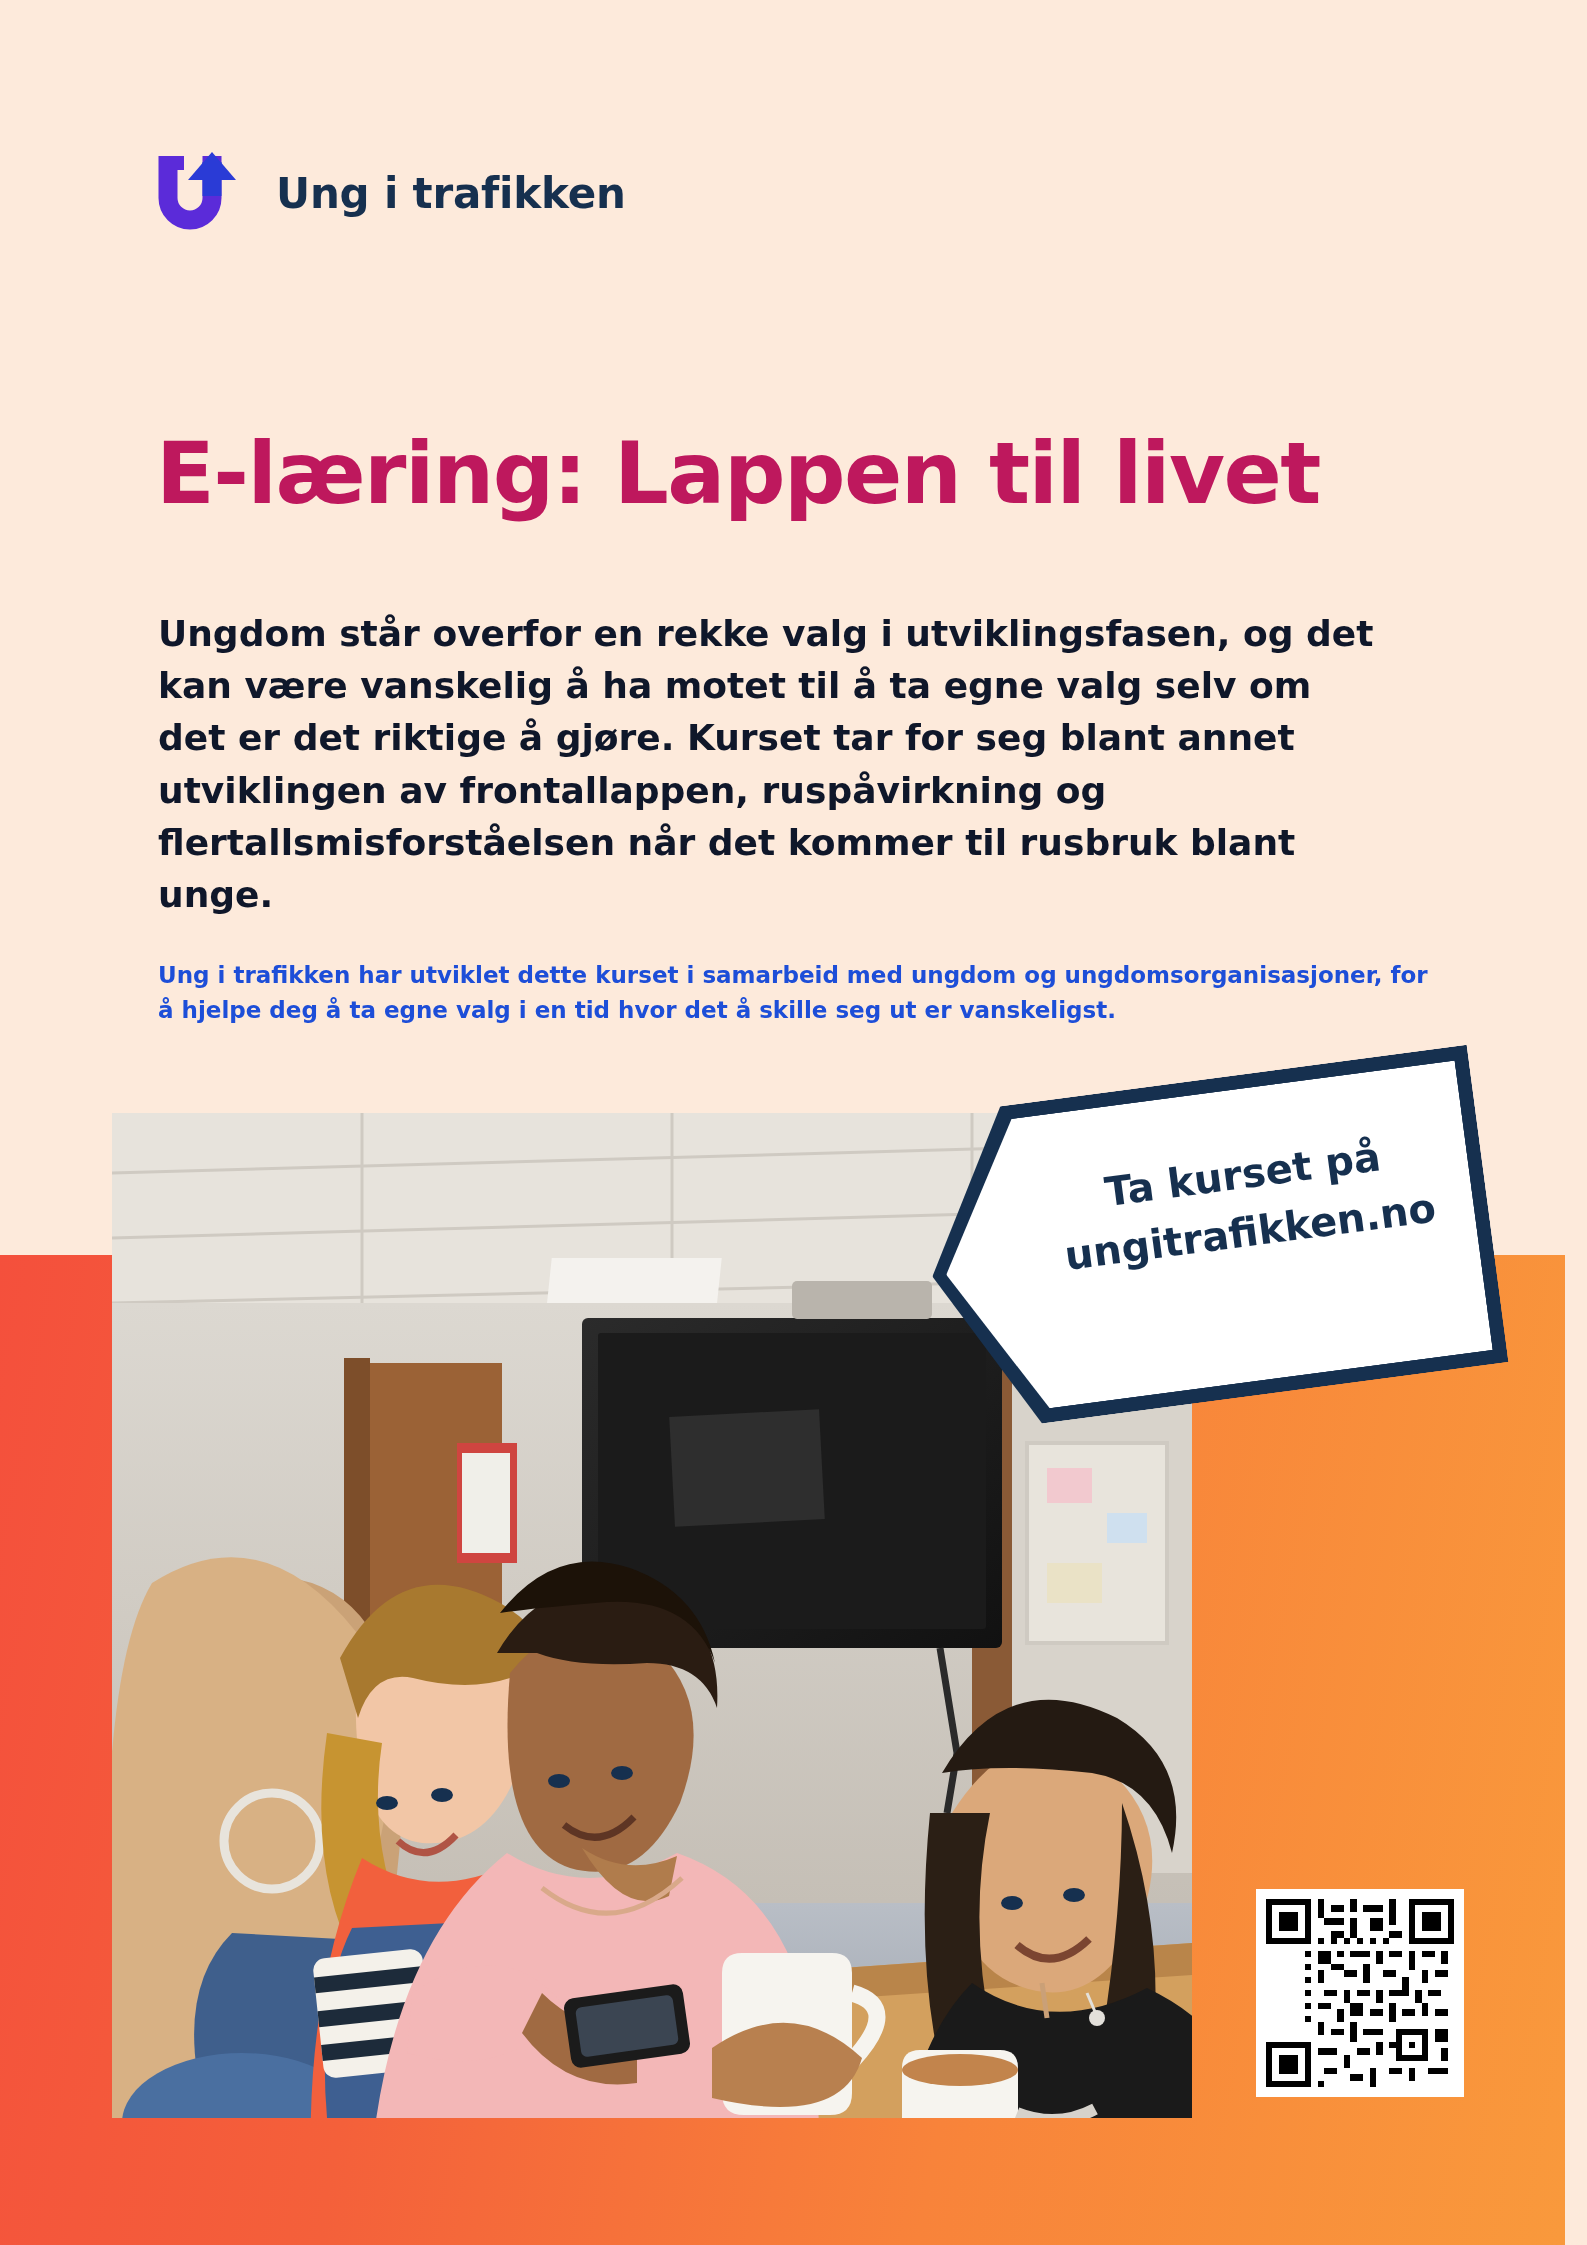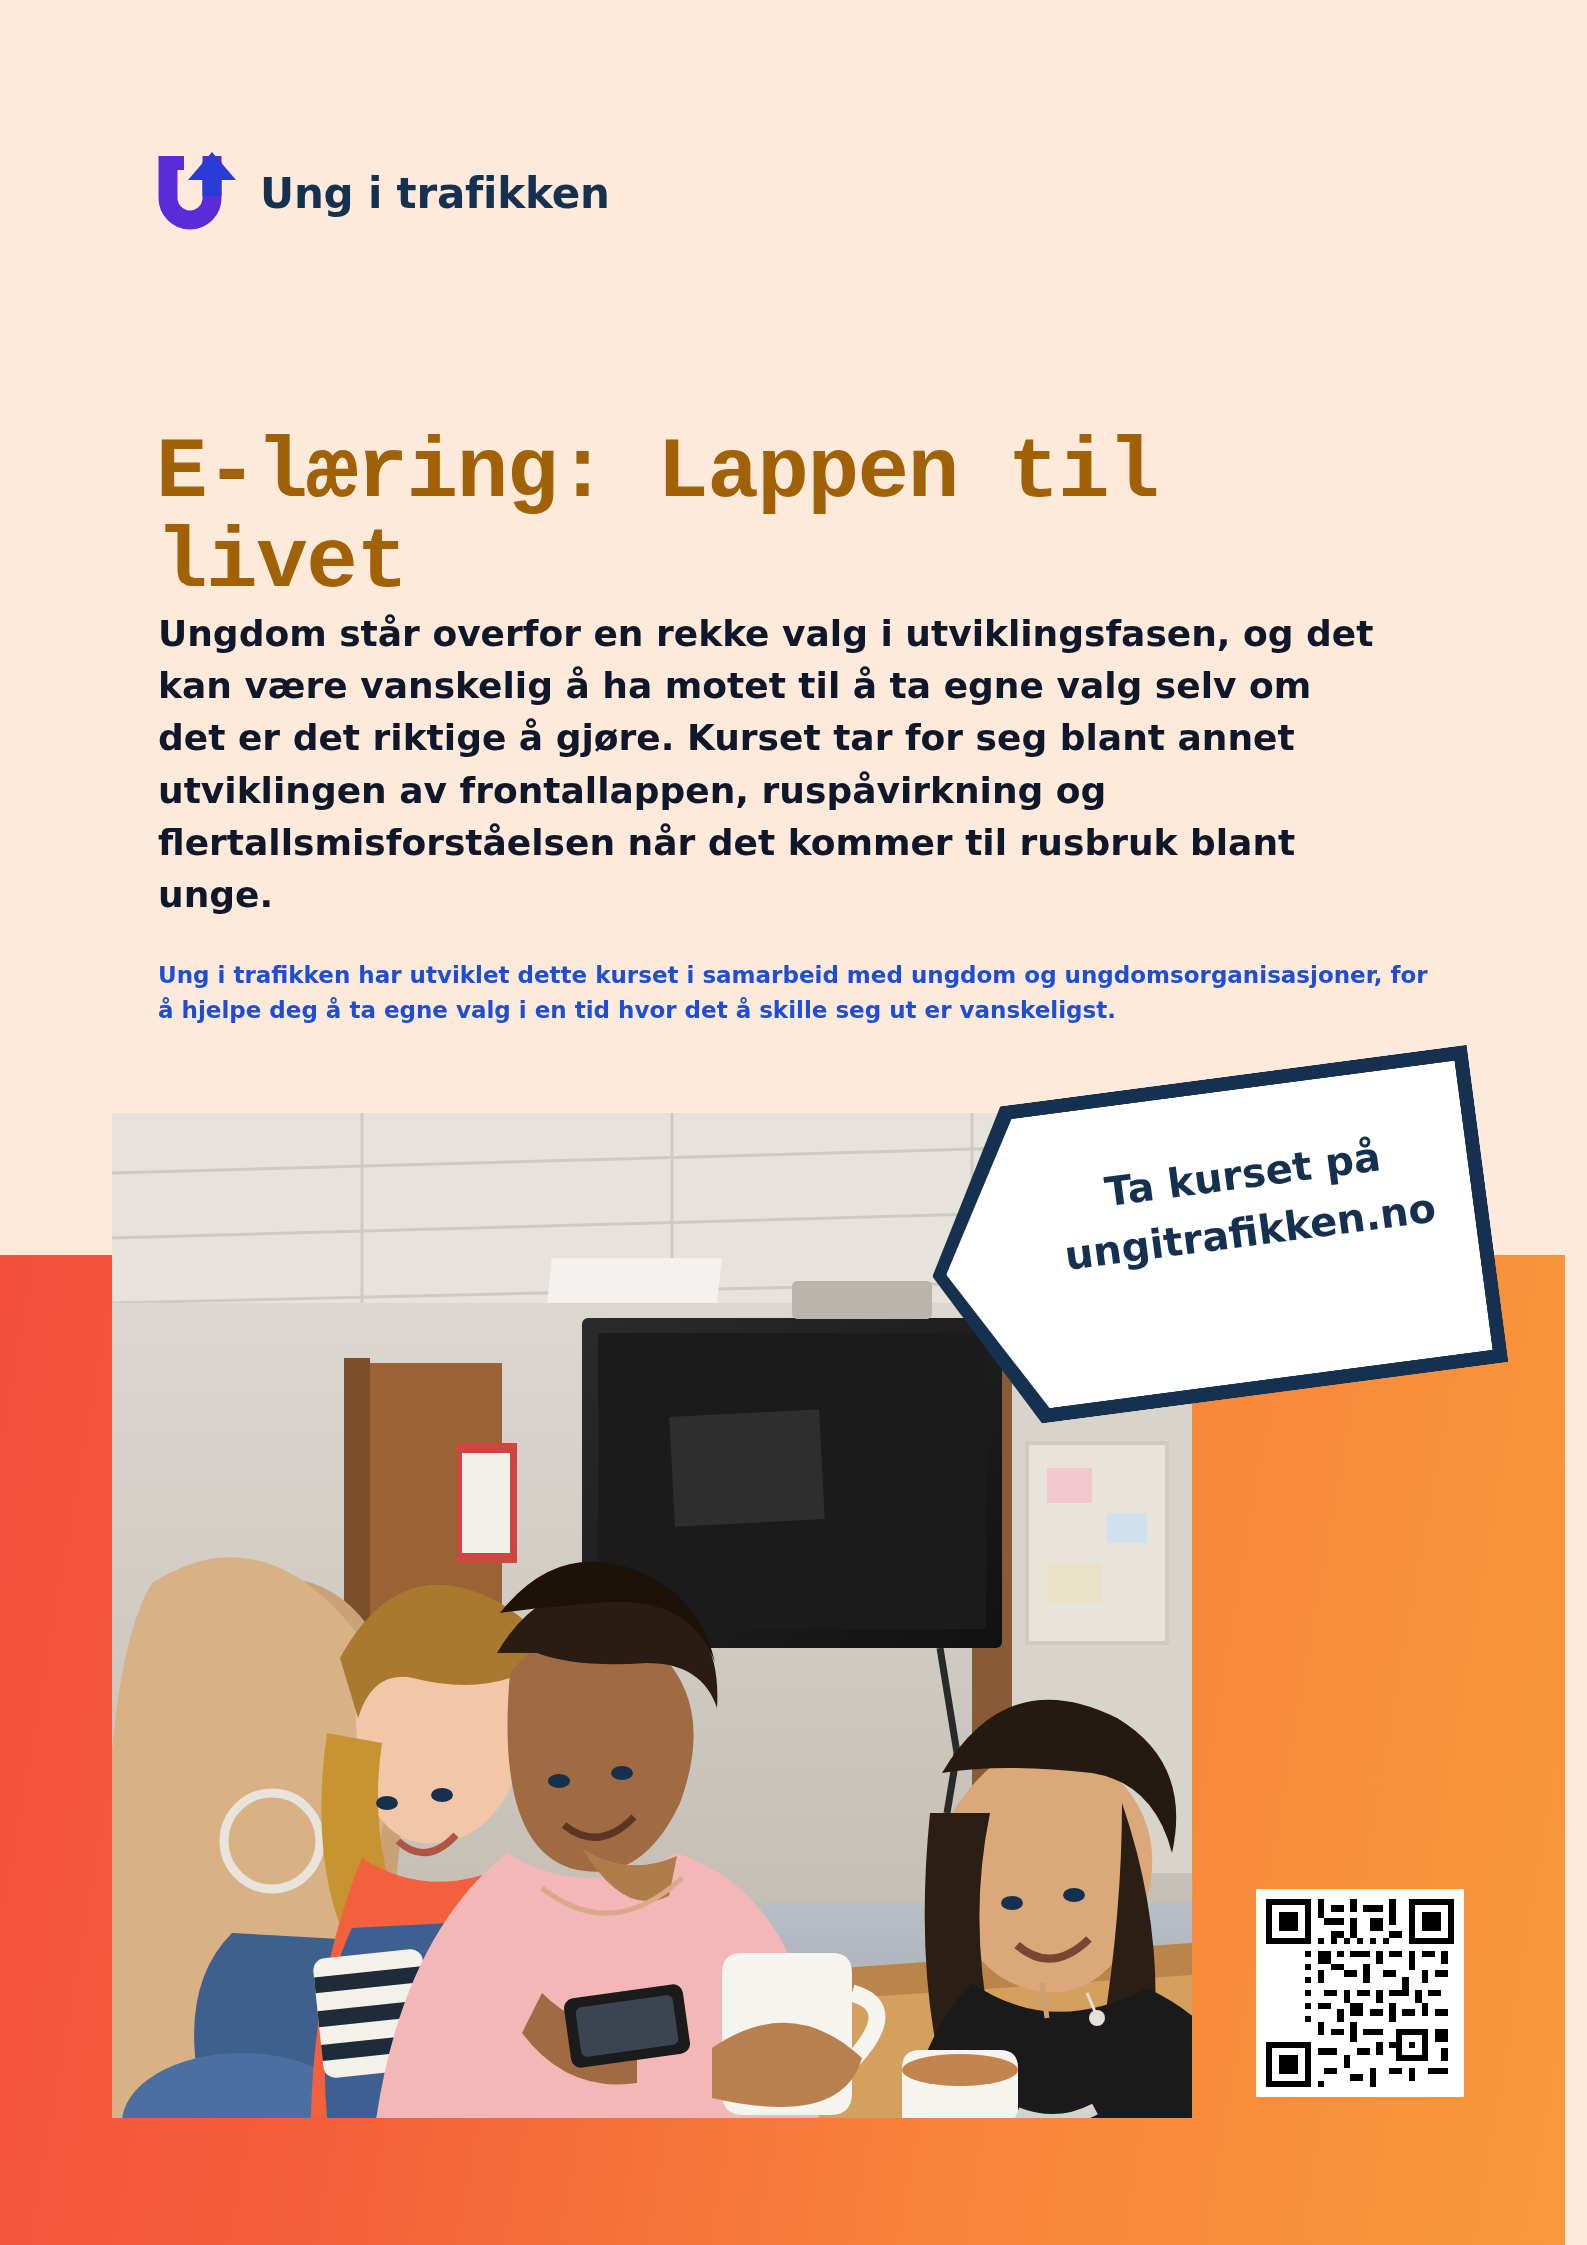--- a/index.html
+++ b/index.html
@@ -45,21 +45,21 @@
     background: #fdeadb;
   }
 
   
   .logo-row {
     position: absolute;
     left: 158px;
     top: 150px;
     display: flex;
     align-items: center;
-    gap: 4px;
+    gap: 20px;
   }
   .logo-mark {
     width: 98px;
     height: 86px;
     position: relative;
     display: block;
   }
   .logo-text {
     font-size: 42px;
     font-weight: 700;
@@ -70,23 +70,22 @@
 
   
   .headline {
     position: absolute;
     left: 156px;
     top: 370px;
     width: 1300px;
     font-size: 86px;
     line-height: 1.05;
     font-weight: 700;
-    color: #a16207;
+    color: #be185d;
     letter-spacing: -1.5px;
-    font-family: Liberation Mono, monospace;
   }
 
   
   .lead {
     position: absolute;
     left: 158px;
     top: 572px;
     width: 1230px;
     font-size: 36px;
     line-height: 1.45;

